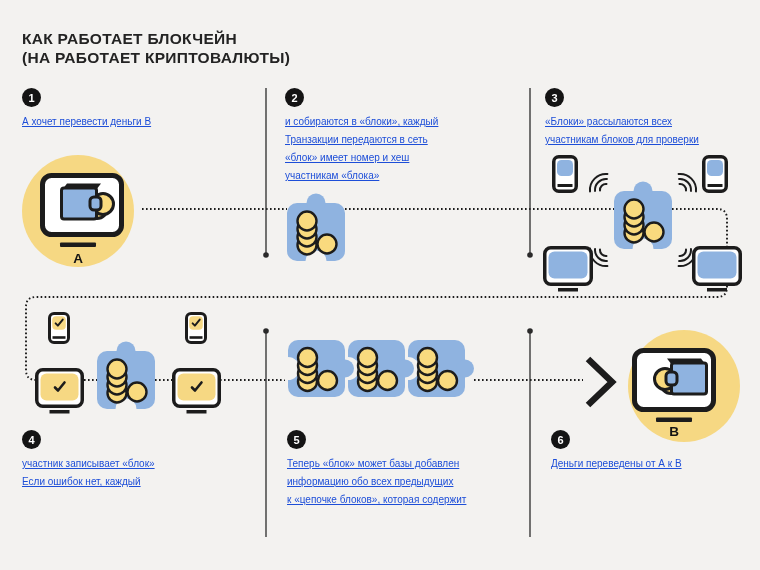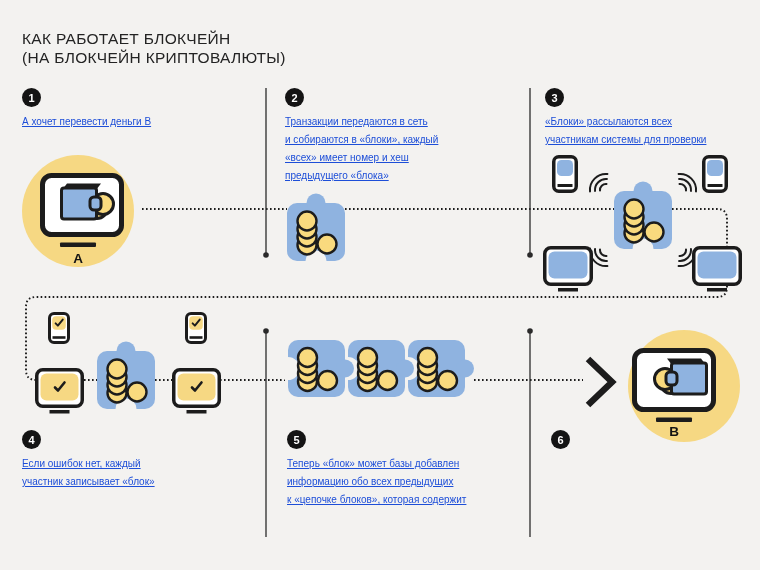--- a/index.html
+++ b/index.html
@@ -4,21 +4,21 @@
 <style>
   html,body { margin:0; padding:0; }
   .canvas {
     position:relative; width:760px; height:570px;
     background:#f3f2f0; overflow:hidden;
     font-family:"Liberation Sans", sans-serif;
   }
   .art { position:absolute; left:0; top:0; }
   .title {
     position:absolute; left:22px; top:29px;
-    font-size:15.5px; font-weight:400; line-height:19px;
+    font-size:15.5px; font-weight:700; line-height:19px;
     letter-spacing:.3px; color:#232323;
   }
   .step { position:absolute; }
   .badge {
     width:19px; height:19px; border-radius:50%;
     background:#141414; color:#ffffff;
     font-size:11px; font-weight:700;
     display:flex; align-items:center; justify-content:center;
     margin-bottom:6px;
   }
@@ -164,62 +164,65 @@
         <rect x="671.5" y="363" width="35" height="31" rx="2.5" fill="#8fb3e0" stroke="#1c1c1c" stroke-width="3"></rect>
         <rect x="666" y="372" width="11" height="13" rx="4" fill="#8fb3e0" stroke="#1c1c1c" stroke-width="3"></rect>
       </g>
       <rect x="656" y="417.5" width="36" height="4.5" rx="1" fill="#1c1c1c"></rect>
       <text class="avatar-label" x="674" y="436" text-anchor="middle">В</text>
     </g>
   </svg>
 
   <div class="title">
     <div>КАК РАБОТАЕТ БЛОКЧЕЙН</div>
-    <div>(НА БЛОКЧЕЙН КРИПТОВАЛЮТЫ)</div>
+    <div>(НА РАБОТАЕТ КРИПТОВАЛЮТЫ)</div>
   </div>
 
   <div class="step s1">
     <div class="badge">1</div>
     <div class="lines">
       <div>А хочет перевести деньги В</div>
     </div>
   </div>
 
   <div class="step s2">
     <div class="badge">2</div>
     <div class="lines">
+      <div>и собираются в «блоки», каждый</div>
       <div>Транзакции передаются в сеть</div>
-      <div>и собираются в «блоки», каждый</div>
-      <div>«всех» имеет номер и хеш</div>
-      <div>предыдущего «блока»</div>
+      <div>«блок» имеет номер и хеш</div>
+      <div>участникам «блока»</div>
     </div>
   </div>
 
   <div class="step s3">
     <div class="badge">3</div>
     <div class="lines">
       <div>«Блоки» рассылаются всех</div>
-      <div>участникам системы для проверки</div>
+      <div>участникам блоков для проверки</div>
     </div>
   </div>
 
   <div class="step s4">
     <div class="badge">4</div>
     <div class="lines">
+      <div>участник записывает «блок»</div>
       <div>Если ошибок нет, каждый</div>
-      <div>участник записывает «блок»</div>
     </div>
   </div>
 
   <div class="step s5">
     <div class="badge">5</div>
     <div class="lines">
       <div>Теперь «блок» может базы добавлен</div>
       <div>информацию обо всех предыдущих</div>
       <div>к «цепочке блоков», которая содержит</div>
     </div>
   </div>
 
   <div class="step s6">
     <div class="badge">6</div>
+    <div class="lines">
+      <div>Деньги переведены от А к В</div>
+    </div>
   </div>
 
 </div>
 
 </body></html>

